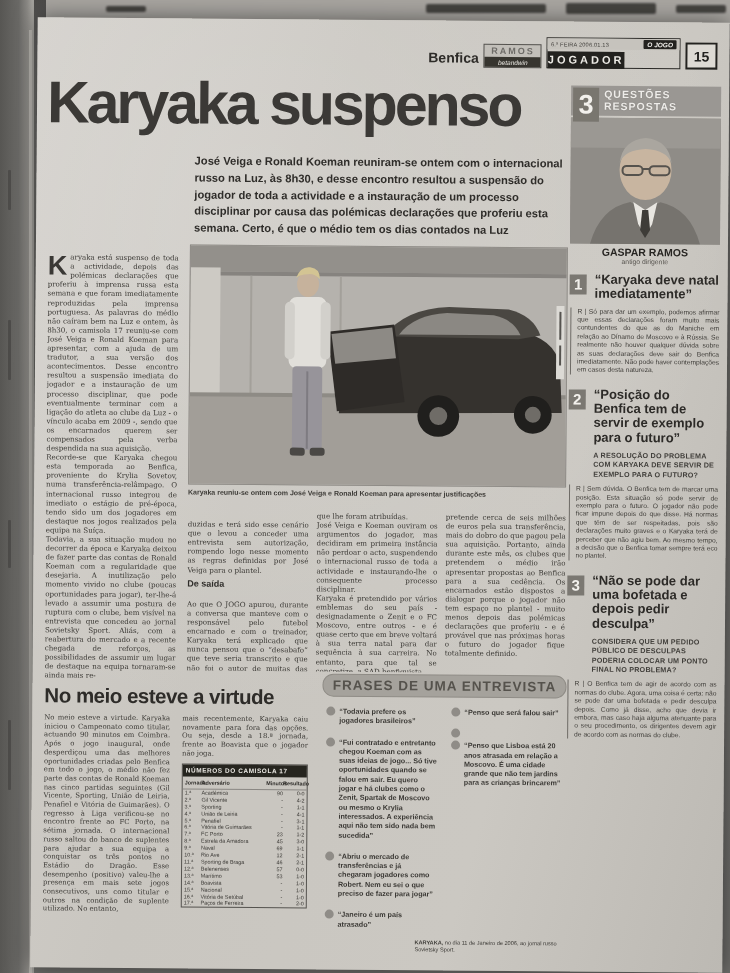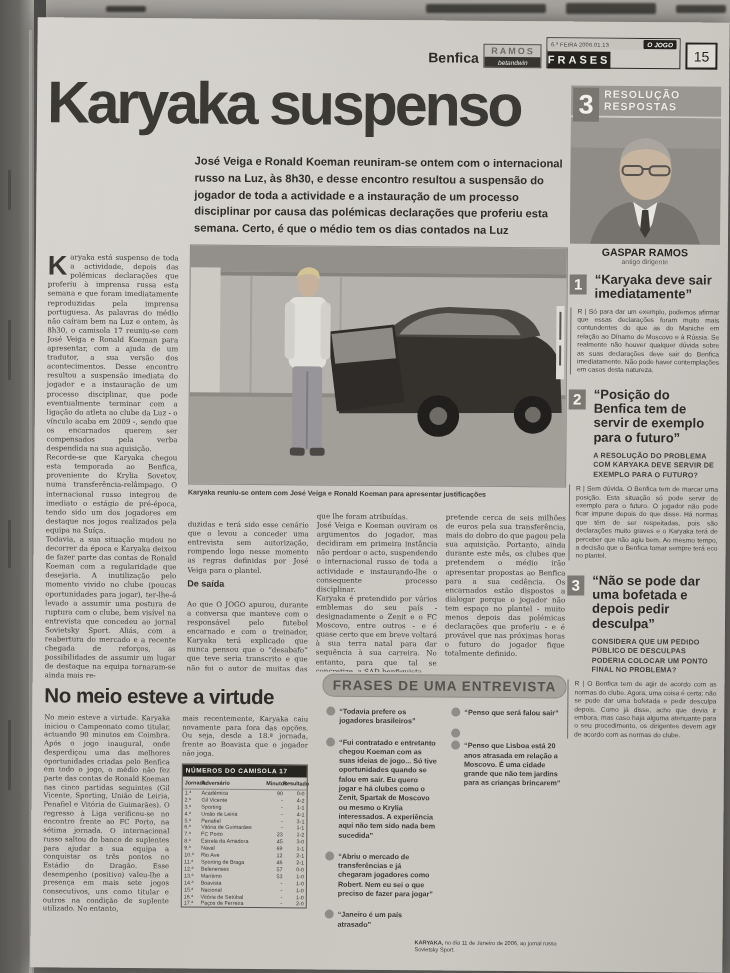--- a/index.html
+++ b/index.html
@@ -26,21 +26,21 @@
   .masthead{position:absolute;top:16px;right:12px;display:flex;align-items:flex-end;gap:5px;}
   .section-name{font-weight:bold;font-size:14px;color:#2e2c29;padding-bottom:2px;}
   .liga-chip{width:56px;border:1px solid #55534f;background:#c2bfb9;text-align:center;}
   .liga-word{display:block;font-size:9px;font-weight:bold;letter-spacing:2px;color:#6e6c68;padding:1px 0;}
   .liga-sub{display:block;background:#37352f;color:#e8e6e0;font-style:italic;font-size:6.5px;padding:1.5px 0;}
   .topic-box{width:132px;border:1px solid #2a2926;}
   .date-row{display:flex;justify-content:space-between;align-items:center;background:#c6c3bd;padding:1px 3px;}
   .date-text{font-size:5.6px;color:#45433f;letter-spacing:.2px;}
   .brand-chip{background:#23221f;color:#f0eeea;font-weight:bold;font-style:italic;font-size:6.5px;padding:1px 4px;border-radius:1px;}
   .topic-bar{background:#23221f;color:#eceae5;font-weight:bold;font-size:11px;letter-spacing:3px;text-align:center;padding:2px 0 3px;}
-  .pagenum{border:2px solid #23221f;background:#dddad4;font-weight:normal;font-size:14px;padding:4px 6px 3px;color:#232220;}
+  .pagenum{border:2px solid #23221f;background:#dddad4;font-weight:bold;font-size:14px;padding:4px 6px 3px;color:#232220;}
 
   
   .headline{position:absolute;left:10px;top:56px;margin:0;font-size:59px;font-weight:800;
     letter-spacing:-3px;color:#3b3936;line-height:1;width:560px;}
   .lede{position:absolute;left:158px;top:134px;width:372px;margin:0;
     font-size:11.2px;font-weight:bold;line-height:1.5;color:#2f2d2a;}
 
   
   .bodycol{position:absolute;font-family:"DejaVu Serif",serif;font-size:7.1px;line-height:9.1px;
     text-align:justify;color:#3a3834;white-space:pre-line;overflow:hidden;}
@@ -137,21 +137,21 @@
       <span class="section-name">Benfica</span>
       <span class="liga-chip">
         <span class="liga-word">RAMOS</span>
         <span class="liga-sub">betandwin</span>
       </span>
       <span class="topic-box">
         <span class="date-row">
           <span class="date-text">6.ª FEIRA 2006.01.13</span>
           <span class="brand-chip">O JOGO</span>
         </span>
-        <span class="topic-bar">FRASES</span>
+        <span class="topic-bar">JOGADOR</span>
       </span>
       <span class="pagenum">15</span>
     </header>
 
     <h1 class="headline">Karyaka suspenso</h1>
     <p class="lede">José Veiga e Ronald Koeman reuniram-se ontem com o internacional russo na Luz, às 8h30, e desse encontro resultou a suspensão do jogador de toda a actividade e a instauração de um processo disciplinar por causa das polémicas declarações que proferiu esta semana. Certo, é que o médio tem os dias contados na Luz</p>
 
     <div class="bodycol col1">
       <span class="dropcap">K</span><span>aryaka está suspenso de toda a actividade, depois das polémicas declarações que proferiu à imprensa russa esta semana e que foram imediatamente reproduzidas pela imprensa portuguesa. As palavras do médio não caíram bem na Luz e ontem, às 8h30, o camisola 17 reuniu-se com José Veiga e Ronald Koeman para apresentar, com a ajuda de um tradutor, a sua versão dos acontecimentos. Desse encontro resultou a suspensão imediata do jogador e a instauração de um processo disciplinar, que pode eventualmente terminar com a ligação do atleta ao clube da Luz - o vínculo acaba em 2009 -, sendo que os encarnados querem ser compensados pela verba despendida na sua aquisição.
 Recorde-se que Karyaka chegou esta temporada ao Benfica, proveniente do Krylia Sovetov, numa transferência-relâmpago. O internacional russo integrou de imediato o estágio de pré-época, tendo sido um dos jogadores em destaque nos jogos realizados pela equipa na Suíça.
@@ -204,21 +204,21 @@
     </div>
     <div class="bodycol col3">que lhe foram atribuídas.
 José Veiga e Koeman ouviram os argumentos do jogador, mas decidiram em primeira instância não perdoar o acto, suspendendo o internacional russo de toda a actividade e instaurando-lhe o consequente processo disciplinar.
 Karyaka é pretendido por vários emblemas do seu país - designadamente o Zenit e o FC Moscovo, entre outros - e é quase certo que em breve voltará à sua terra natal para dar sequência à sua carreira. No entanto, para que tal se concretize, a SAD benfiquista</div>
     <div class="bodycol col4">pretende cerca de seis milhões de euros pela sua transferência, mais do dobro do que pagou pela sua aquisição. Portanto, ainda durante este mês, os clubes que pretendem o médio irão apresentar propostas ao Benfica para a sua cedência. Os encarnados estão dispostos a dialogar porque o jogador não tem espaço no plantel - muito menos depois das polémicas declarações que proferiu - e é provável que nas próximas horas o futuro do jogador fique totalmente definido.</div>
 
     <aside class="qa">
       <div class="qa-head">
         <span class="qa-big-n">3</span>
         <div class="qa-head-lines">
-          <div>RESOLUÇÃO</div>
+          <div>QUESTÕES</div>
           <div>RESPOSTAS</div>
         </div>
       </div>
       <div class="portrait">
         <svg viewBox="0 0 150 126" preserveAspectRatio="none">
           <rect x="0" y="0" width="150" height="126" fill="#8f8c87"></rect>
           <rect x="0" y="0" width="150" height="30" fill="#9b9893"></rect>
           <ellipse cx="75" cy="52" rx="26" ry="30" fill="#c8b5a0"></ellipse>
           <path d="M49 45 Q52 22 75 20 Q98 22 101 45 Q96 32 75 31 Q54 32 49 45 Z" fill="#aaa69f"></path>
           <rect x="52" y="48" width="20" height="9" rx="4" fill="none" stroke="#55524d" stroke-width="2"></rect>
@@ -229,21 +229,21 @@
           <path d="M72 92 L78 92 L80 112 L75 120 L70 112 Z" fill="#3e3c38"></path>
         </svg>
       </div>
       <div class="person-name">GASPAR RAMOS</div>
       <div class="person-role">antigo dirigente</div>
 
       <div>
 
       <div class="qa-item">
           <span class="qa-n">1</span>
-          <div class="qa-title">“Karyaka deve sair imediatamente”</div>
+          <div class="qa-title">“Karyaka deve natal imediatamente”</div>
           <div class="qa-a">R | Só para dar um exemplo, podemos afirmar que essas declarações foram muito mais contundentes do que as do Maniche em relação ao Dínamo de Moscovo e à Rússia. Se realmente não houver qualquer dúvida sobre as suas declarações deve sair do Benfica imediatamente. Não pode haver contemplações em casos desta natureza.</div>
         </div>
           <div class="qa-item">
           <span class="qa-n">2</span>
           <div class="qa-title">“Posição do Benfica tem de servir de exemplo para o futuro”</div>
           <div class="qa-q">A RESOLUÇÃO DO PROBLEMA COM KARYAKA DEVE SERVIR DE EXEMPLO PARA O FUTURO?</div>
           <div class="qa-a">R | Sem dúvida. O Benfica tem de marcar uma posição. Esta situação só pode servir de exemplo para o futuro. O jogador não pode ficar impune depois do que disse. Há normas que têm de ser respeitadas, pois são declarações muito graves e o Karyaka terá de perceber que não agiu bem. Ao mesmo tempo, a decisão que o Benfica tomar sempre terá eco no plantel.</div>
         </div>
           <div class="qa-item">
           <span class="qa-n">3</span>

